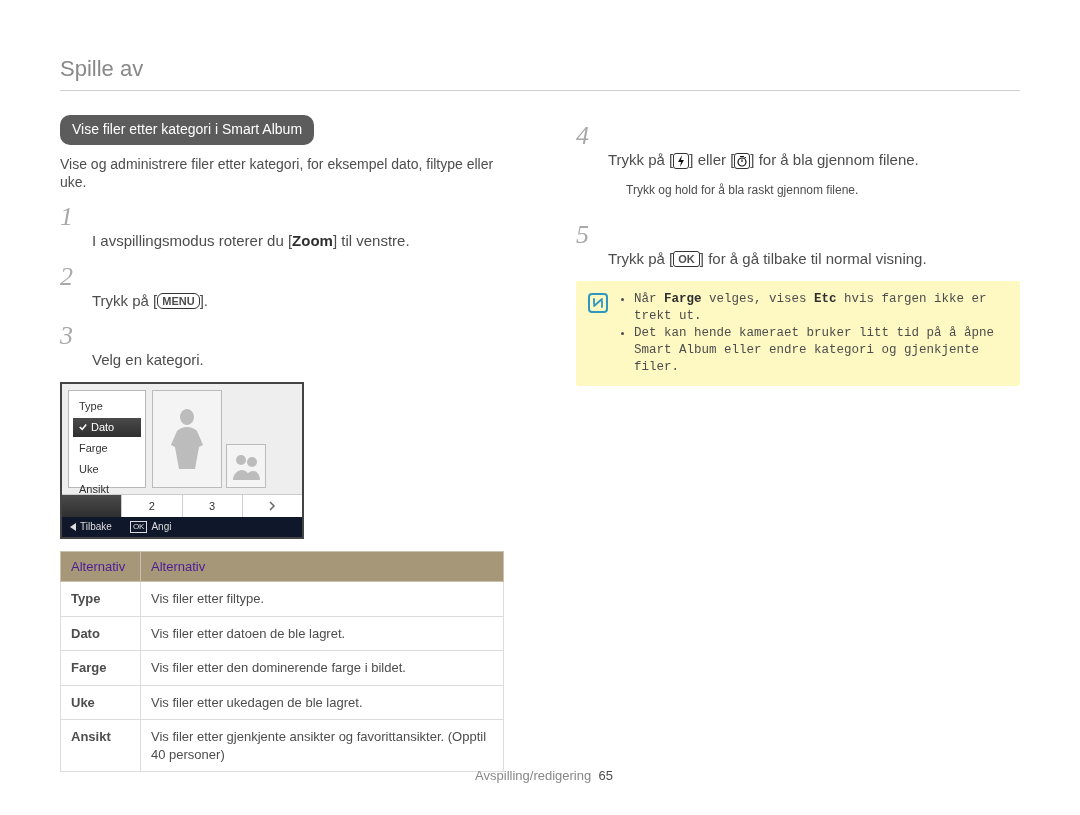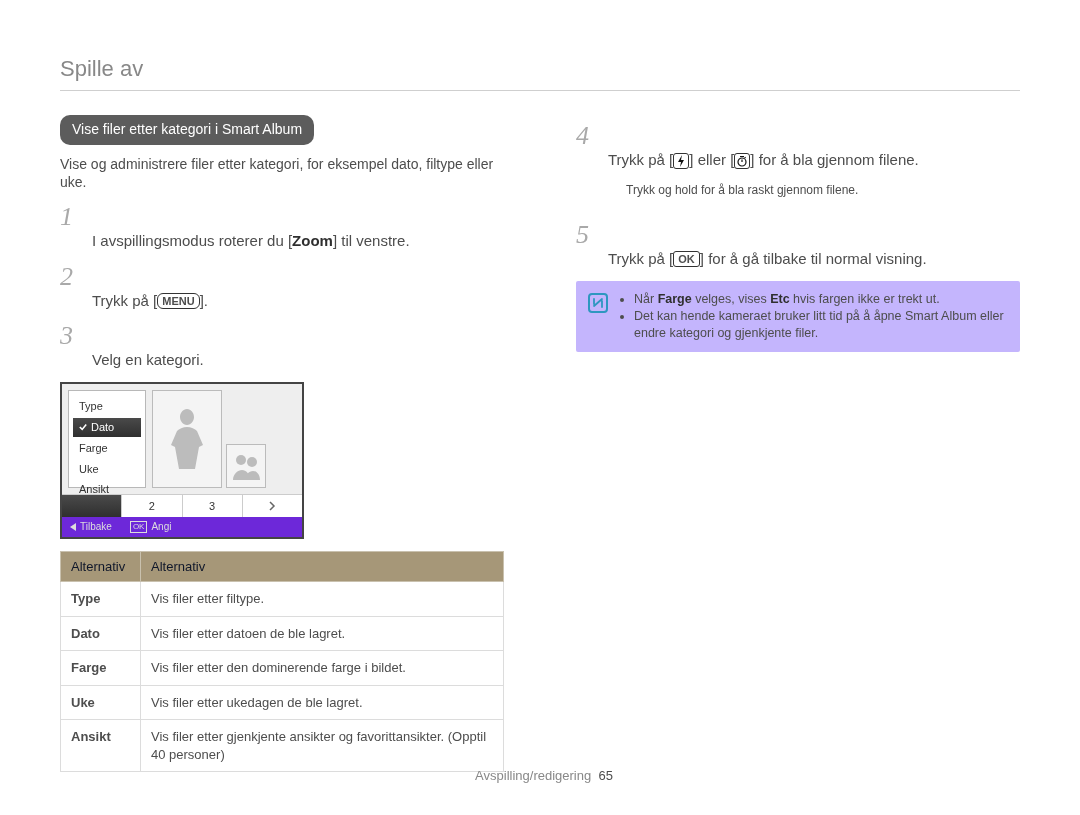--- a/index.html
+++ b/index.html
@@ -177,21 +177,21 @@
   .cm-strip .cell.sel {
     background: linear-gradient(#4a4a4a,#2f2f2f);
     color:#fff;
     font-weight:bold;
   }
   .cm-strip .cell:last-child { border-right:none; }
 
   .cm-footer {
     display:flex;
     gap:18px;
-    background:#6d28d9;
+    background:#0f172a;
     color:#ddd;
     font-size:10px;
     padding:3px 8px;
   }
   .cm-footer .grp { display:flex; align-items:center; gap:4px; }
   .tri-left {
     width:0;height:0;
     border-top:4px solid transparent;
     border-bottom:4px solid transparent;
     border-right:6px solid #ddd;
@@ -206,43 +206,44 @@
 
   
   table.opt {
     border-collapse:collapse;
     width:100%;
     margin-top:12px;
     font-size:13px;
   }
   table.opt th {
     background: var(--table-header);
-    color:#0f172a;
+    color:#4c1d95;
     text-align:left;
     font-weight:400;
     padding:6px 10px;
     border:1px solid #c9c1ae;
   }
   table.opt td {
     padding:8px 10px;
     border:1px solid #dcdcdc;
     vertical-align:top;
   }
   table.opt td.k { font-weight:bold; width:80px; }
 
   
   .note {
     display:flex;
     gap:10px;
-    background:#c4b5fd;
+    background:#fef9c3;
     padding:10px 12px;
     border-radius:2px;
     font-size:12.5px;
     margin-top:12px;
     align-items:flex-start;
+    font-family:Liberation Mono, monospace;
   }
   .note-icon {
     width:20px; height:20px;
     border:2px solid var(--note-icon-bg);
     border-radius:4px;
     color: var(--note-icon-bg);
     display:flex; align-items:center; justify-content:center;
     flex-shrink:0;
     margin-top:2px;
   }

